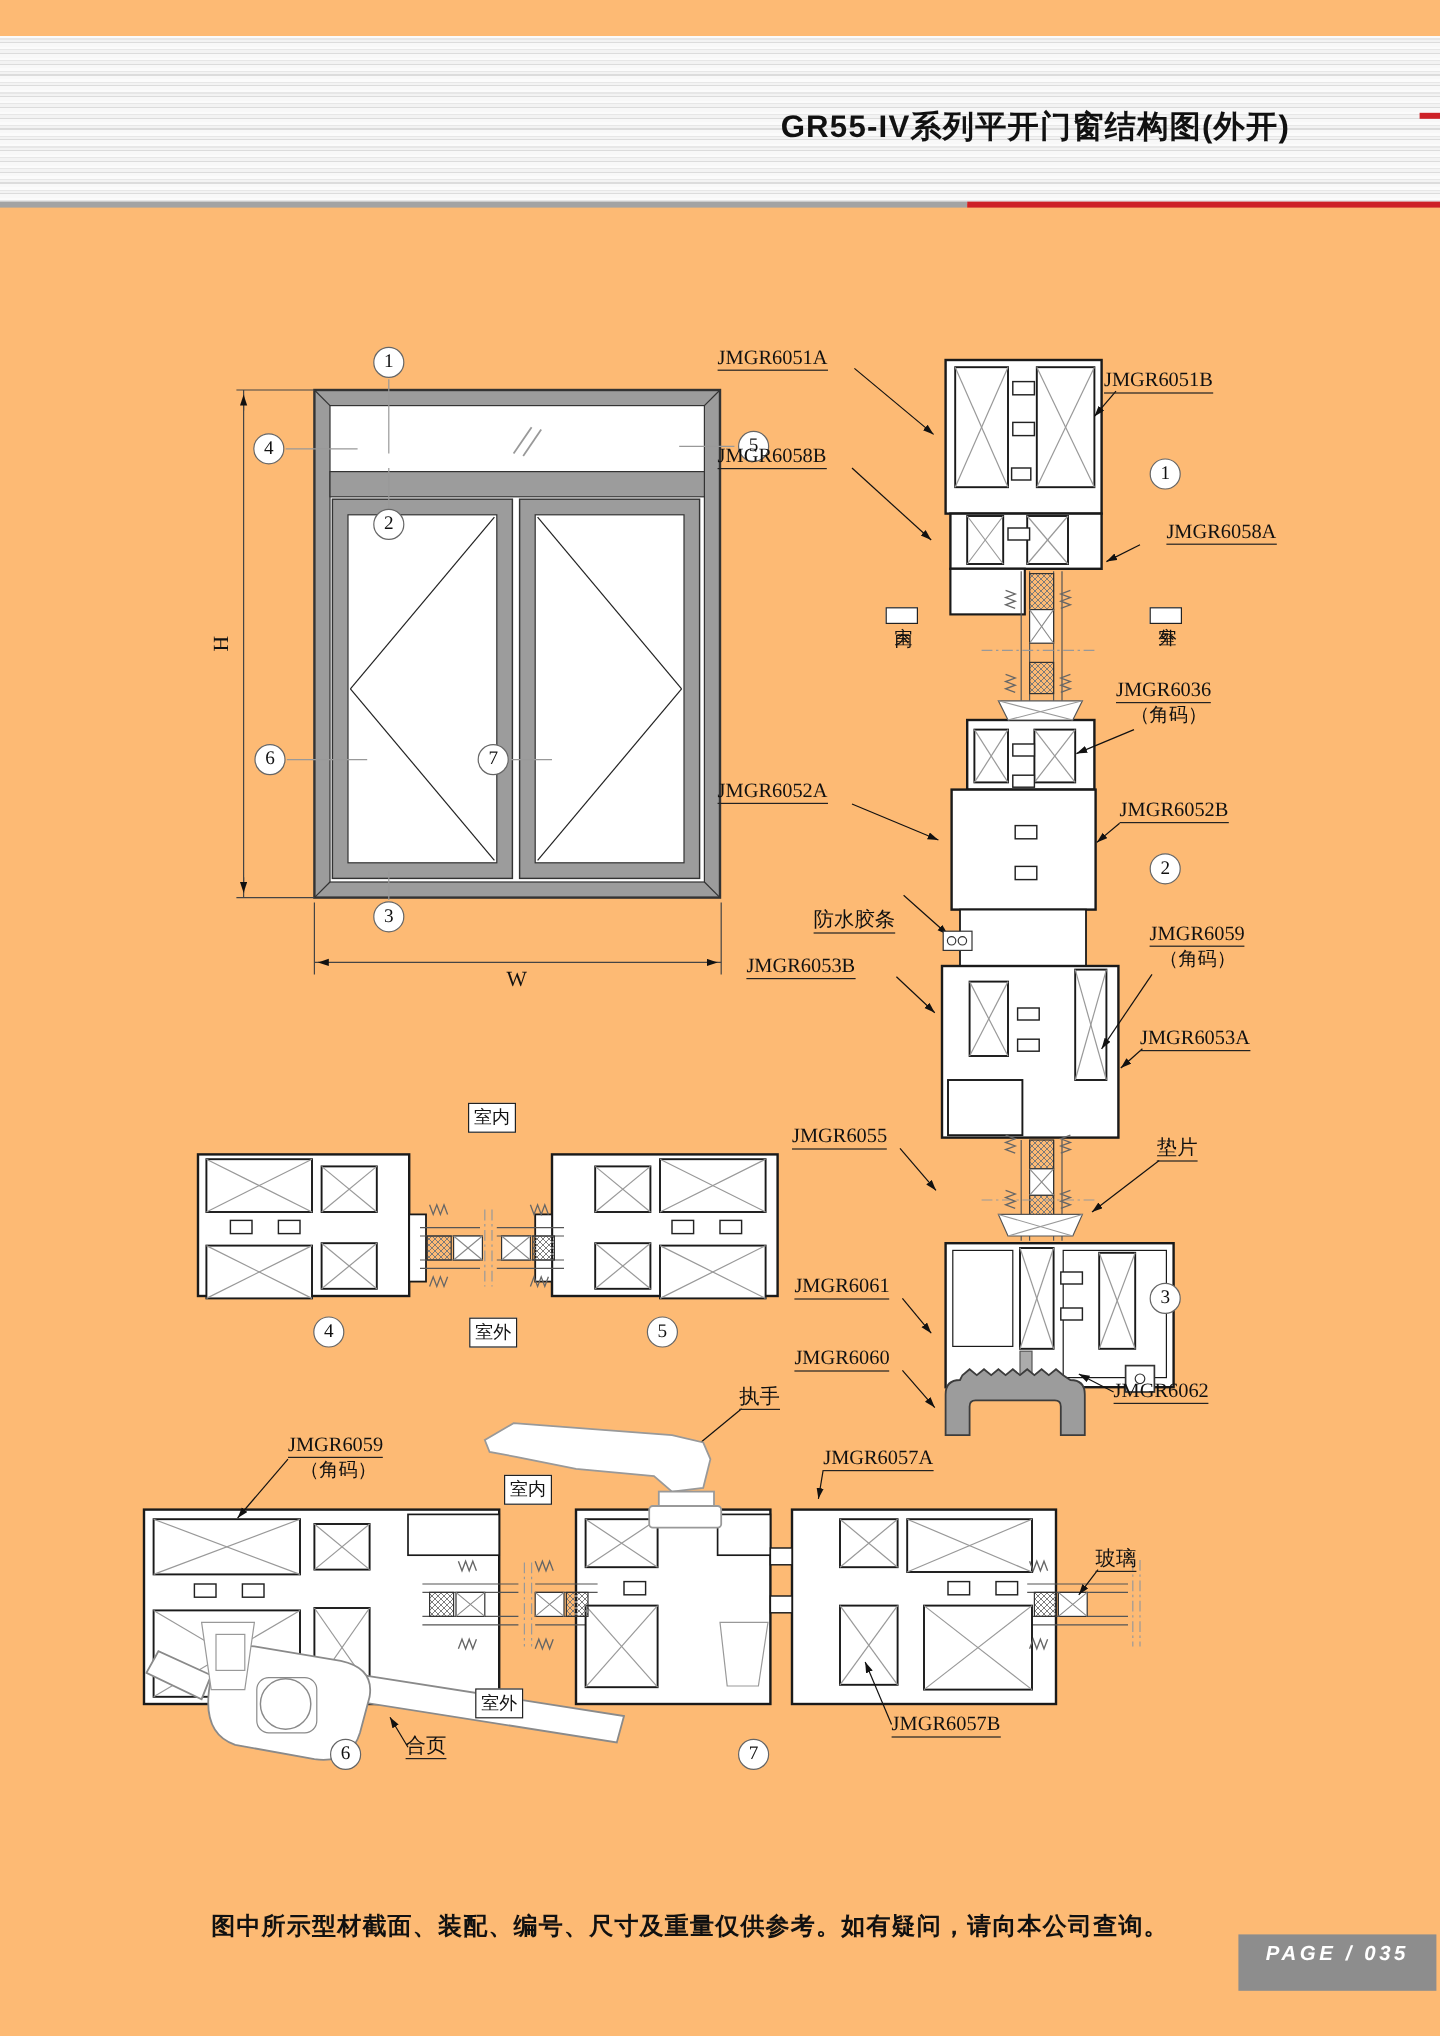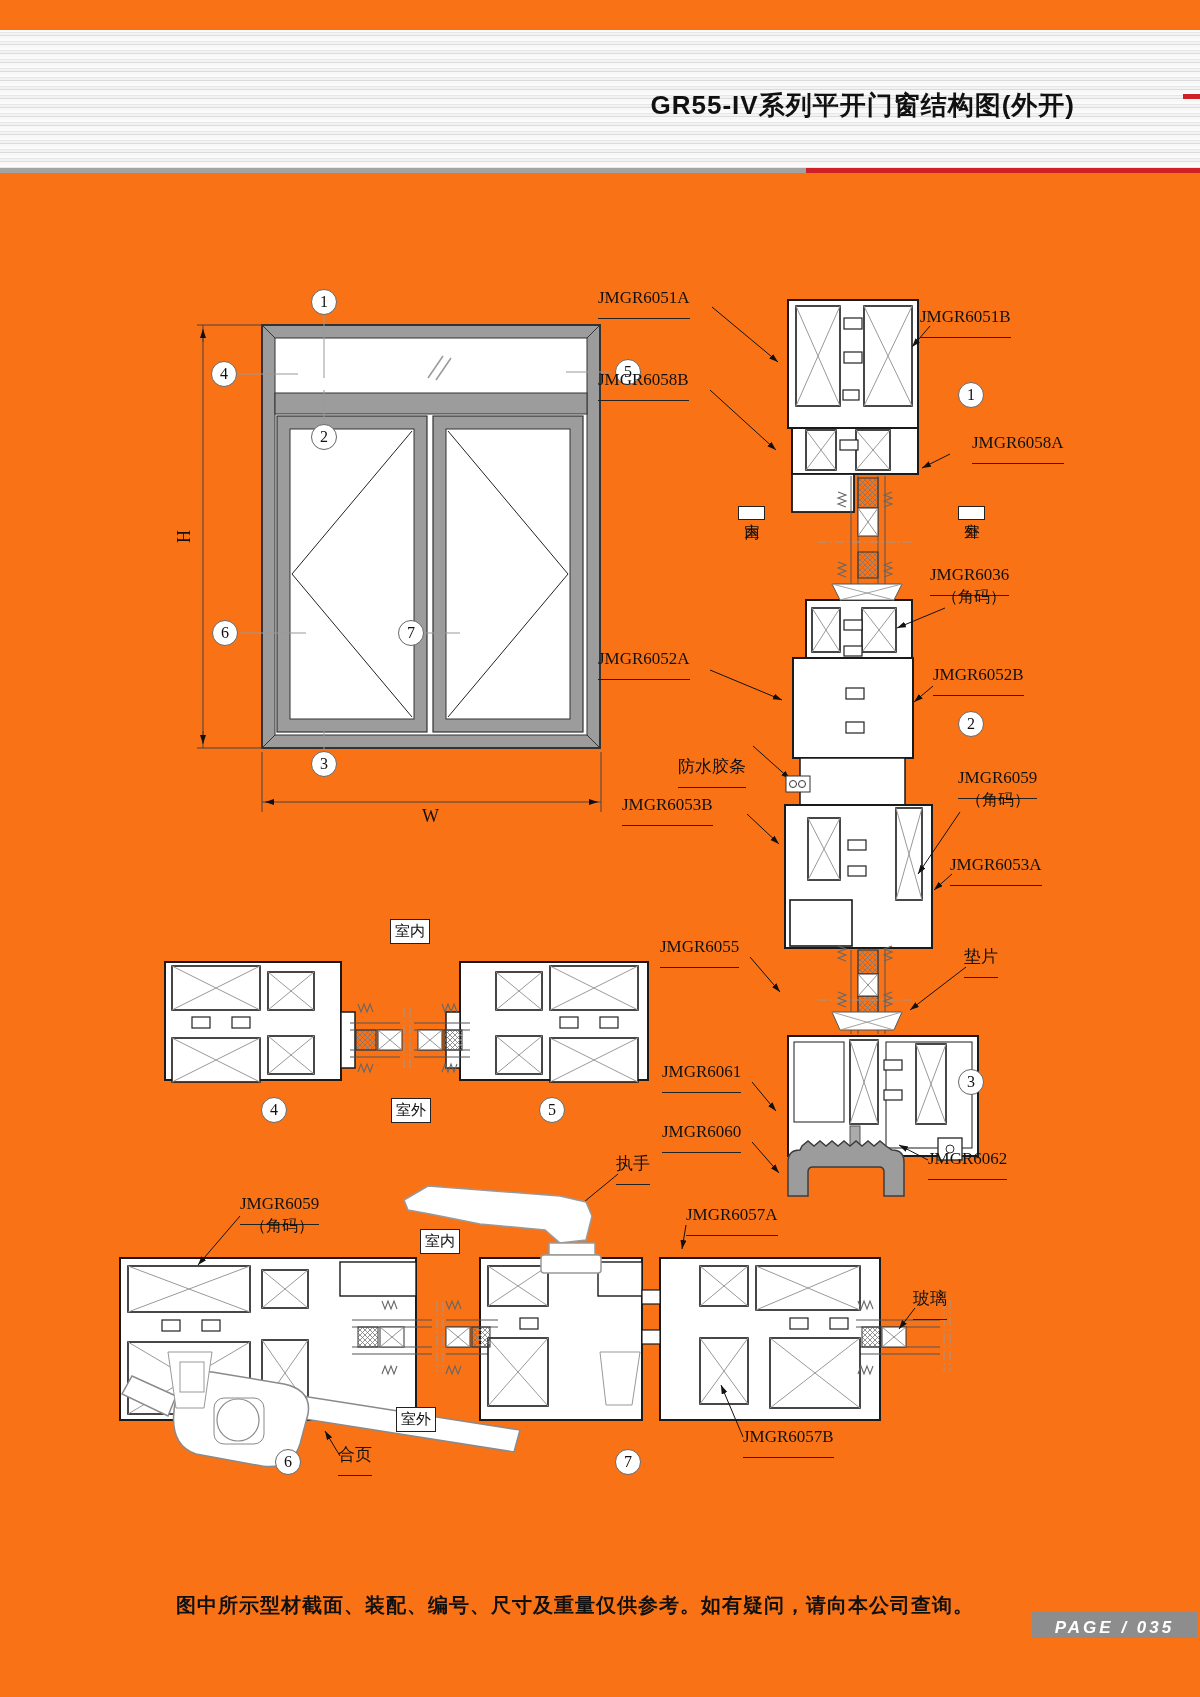--- a/index.html
+++ b/index.html
@@ -1,47 +1,47 @@
 <!DOCTYPE html>
 <html style="--accent: #cd2127; --rule-grey: #a3a3a3; --badge-grey: #8d8d8d; --frame-grey: #9c9c9c;"><head>
 <meta charset="utf-8">
 <style>
   :root{
     --accent:#cd2127; --rule-grey:#a3a3a3; --badge-grey:#8d8d8d; --frame-grey:#9c9c9c;
   }
   html,body{margin:0;padding:0;background:#fff;}
-  #page{position:relative;width:1200px;height:1697px;background:#f97316;overflow:hidden;
+  #page{position:relative;width:1200px;height:1697px;background:#fdba74;overflow:hidden;
         font-family:"Liberation Serif","DejaVu Serif",serif;color:#111;}
   
   #band{position:absolute;left:0;top:30px;width:1200px;height:140px;
         background:repeating-linear-gradient(180deg,#fbfbfb 0 2px,#e7e7e7 2px 3px,#f3f3f3 3px 5px,#dcdcdc 5px 6px,#f8f8f8 6px 9px);}
   #hdr-title{position:absolute;top:88px;right:125px;font-family:"Liberation Sans","DejaVu Sans",sans-serif;
         font-weight:bold;font-size:26px;letter-spacing:1px;white-space:nowrap;}
   #hdr-sub{position:absolute;top:124px;right:125px;font-size:17px;white-space:nowrap;}
   .rule{position:absolute;height:5px;top:168px;}
   #rule-grey{left:0;width:806px;background:var(--rule-grey);}
   #rule-red{left:806px;width:394px;background:var(--accent);}
   #red-tick{position:absolute;left:1183px;top:94px;width:17px;height:5px;background:var(--accent);}
   
-  .pl{position:absolute;font-size:17px;white-space:nowrap;border-bottom:1px solid #222;padding-bottom:11px;line-height:1.05;}
+  .pl{position:absolute;font-size:17px;white-space:nowrap;border-bottom:1px solid #222;padding-bottom:1px;line-height:1.05;}
   .pl2{position:absolute;font-size:16px;white-space:nowrap;line-height:1.05;}
   .cl{position:absolute;width:24px;height:24px;border:1px solid #666;border-radius:50%;
       text-align:center;line-height:24px;font-size:16px;background:#fff;}
   .rb{position:absolute;border:1px solid #222;font-size:15px;padding:2px 4px;background:#fff;
       white-space:nowrap;font-family:"Liberation Sans","DejaVu Sans",sans-serif;}
   .rbv{position:absolute;border:1px solid #222;font-size:15px;padding:4px 3px;background:#fff;
       writing-mode:vertical-rl;text-orientation:upright;letter-spacing:2px;
       font-family:"Liberation Sans","DejaVu Sans",sans-serif;}
   .dim{position:absolute;font-size:18px;}
   #dimH{transform:rotate(-90deg);}
   
   #ft-zh{position:absolute;left:176px;top:1592px;font-size:20px;font-weight:bold;letter-spacing:1px;
          font-family:Liberation Mono, monospace;}
   #ft-en{position:absolute;left:176px;top:1621px;font-size:19px;}
-  #badge{position:absolute;left:1032px;top:1612px;width:165px;height:26px;background:var(--badge-grey);
+  #badge{position:absolute;left:1032px;top:1612px;width:165px;height:47px;background:var(--badge-grey);
          color:#fff;font-family:"Liberation Sans","DejaVu Sans",sans-serif;font-weight:bold;font-style:italic;
          font-size:17px;letter-spacing:3px;text-align:center;line-height:31px;}
   svg{position:absolute;left:0;top:0;}
 </style>
 </head>
 <body>
 
 <div id="page">
 
   <div id="band"></div>

